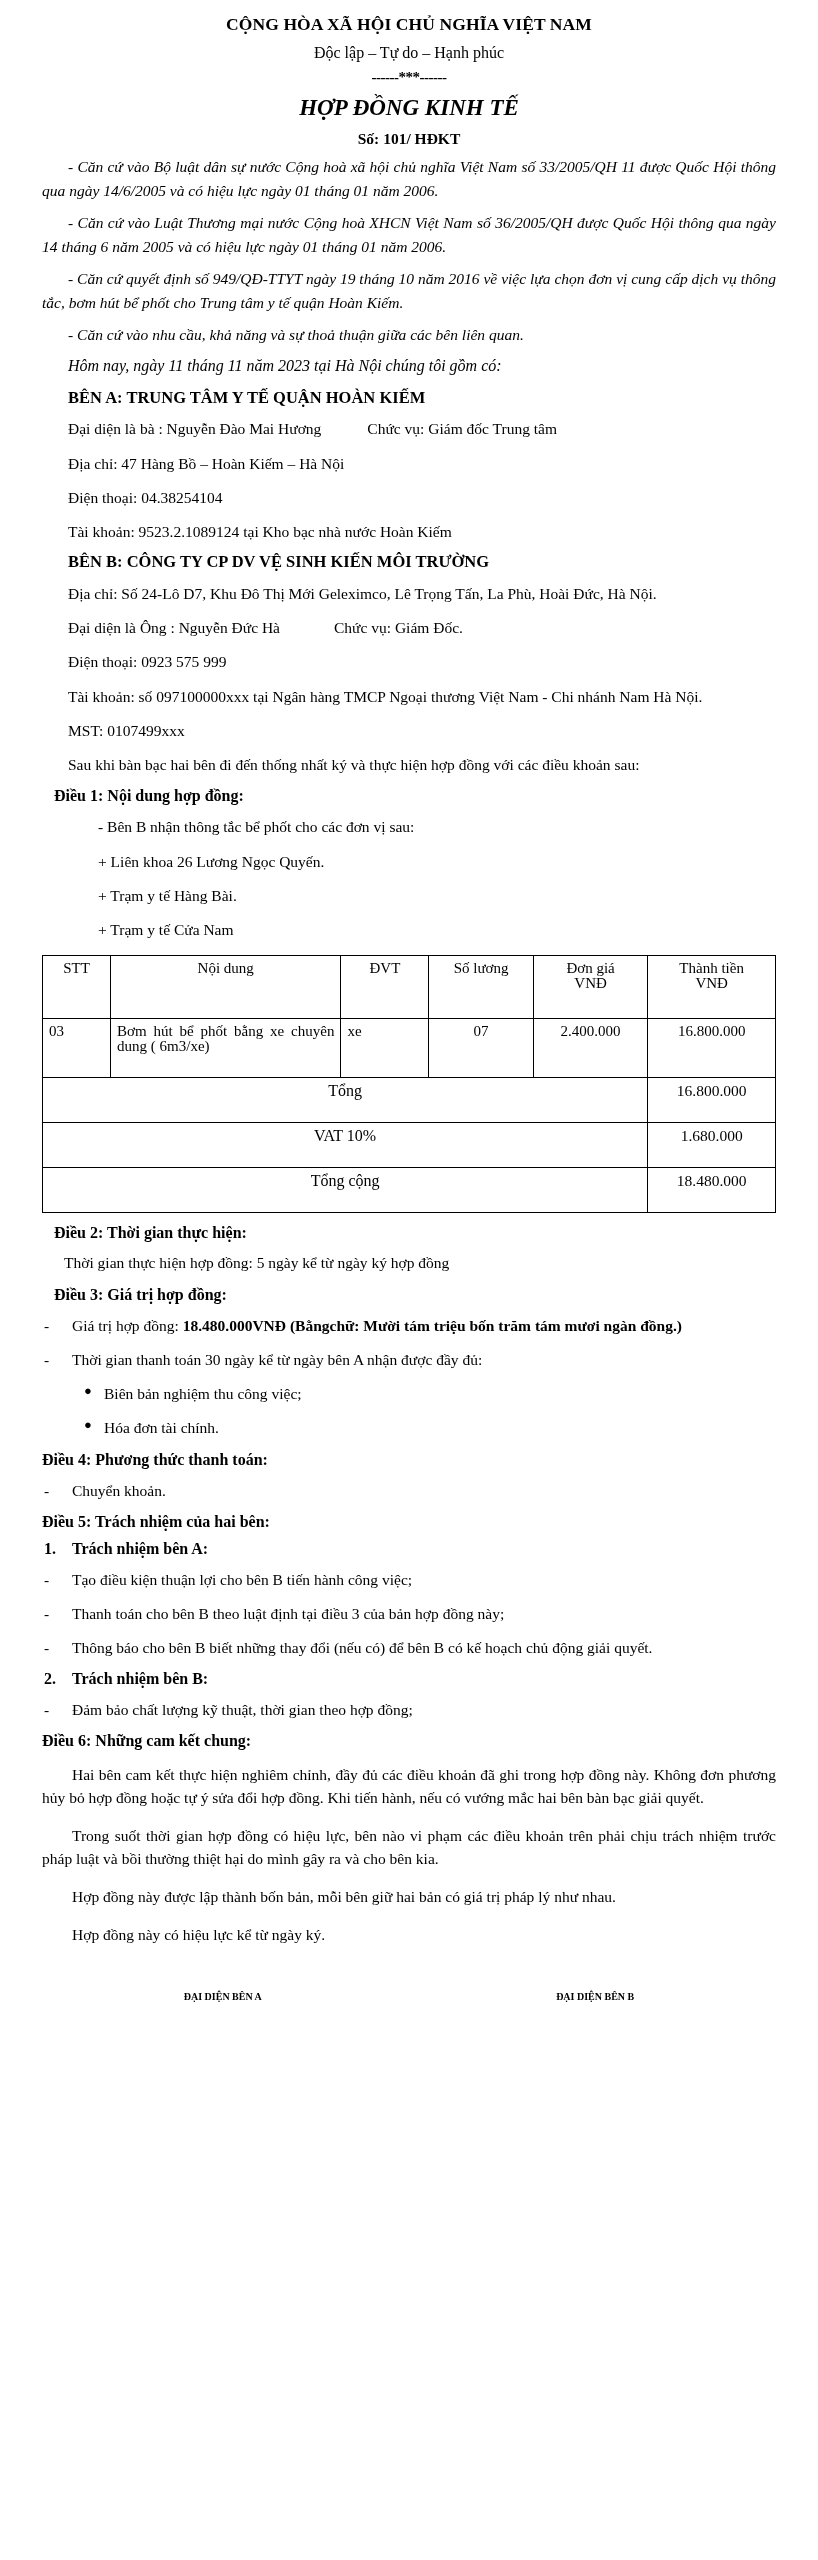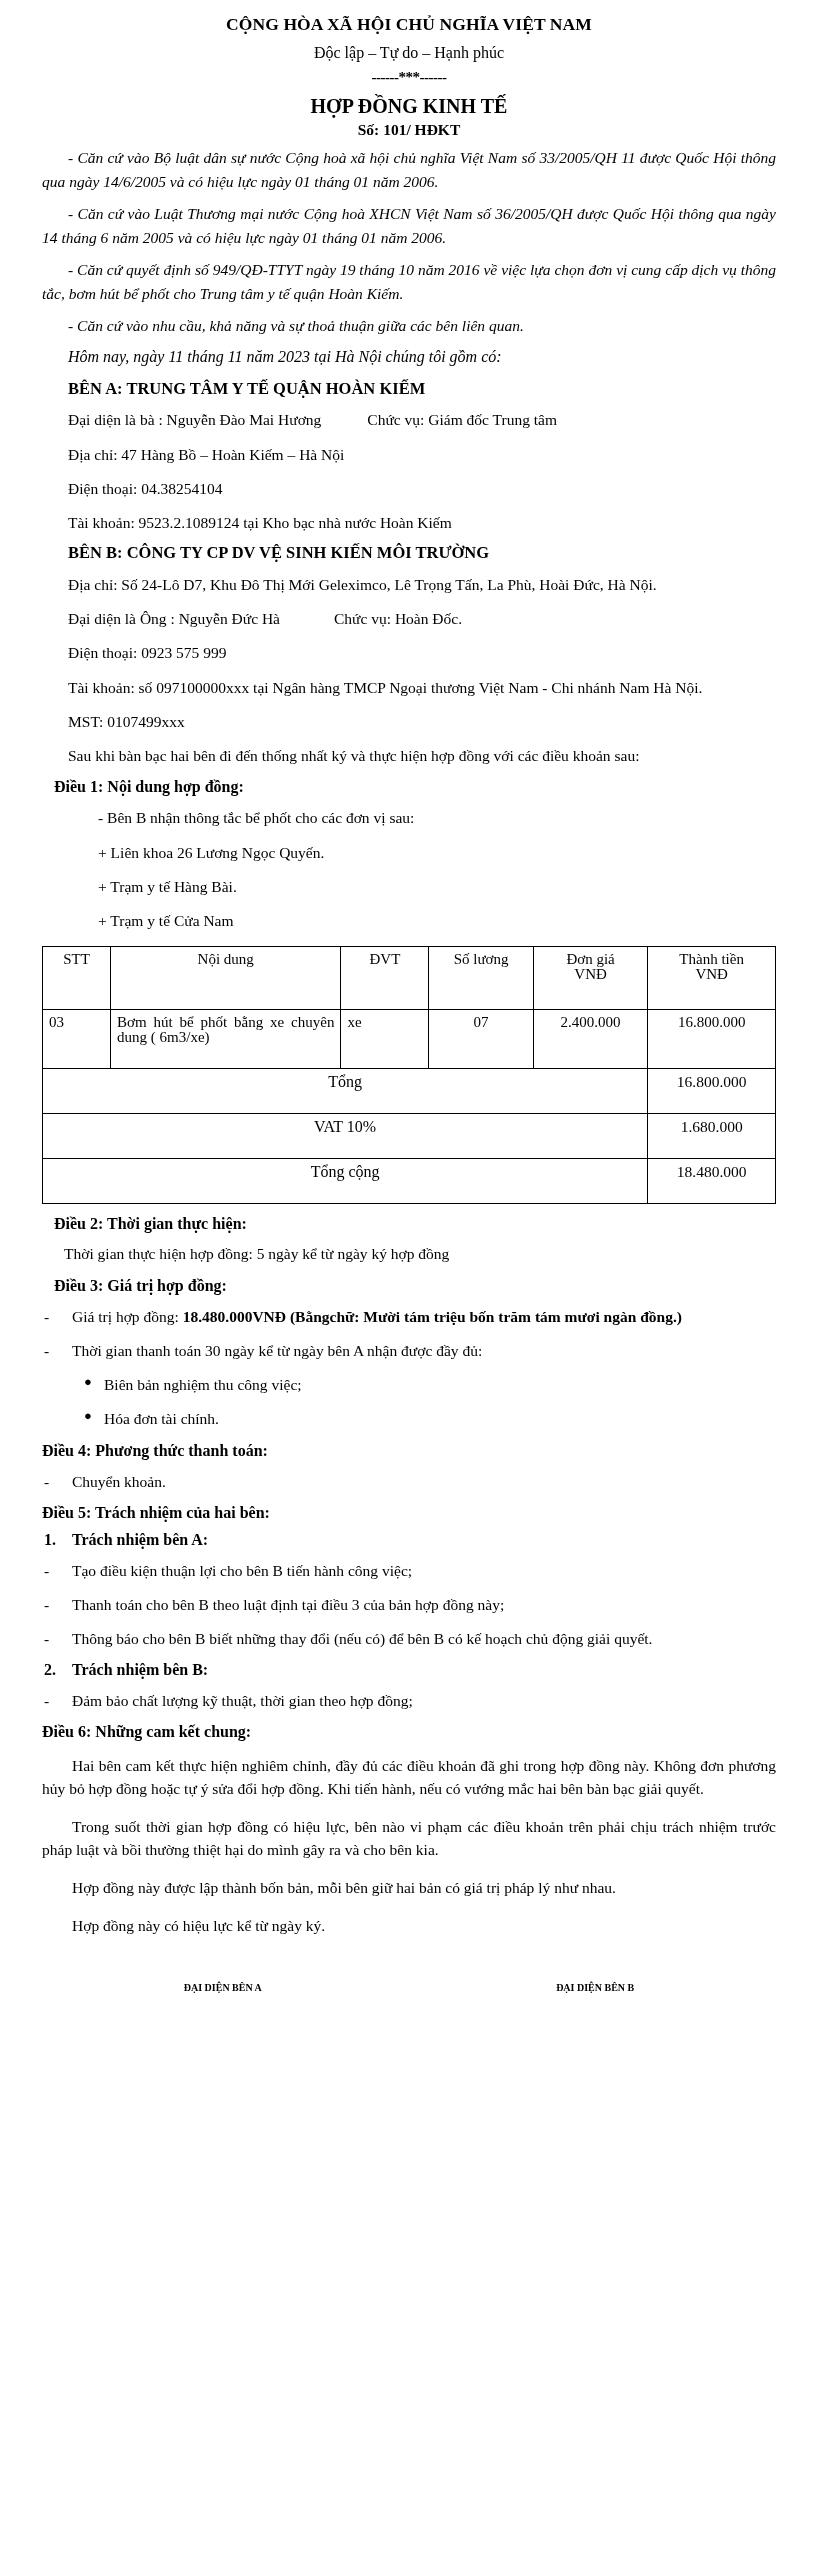--- a/index.html
+++ b/index.html
@@ -39,28 +39,29 @@
   .stars {
     text-align: center;
     font-size: 15px;
     font-weight: bold;
     letter-spacing: -0.5px;
     margin: 9px 0 0 0;
   }
   .doc-title {
     text-align: center;
     font-weight: bold;
-    font-size: 20px;
-    margin: 11px 0 0 0;
+    font-size: 23px;
+    margin: 11px 0 0 0;
+    font-style: italic;
   }
   .doc-number {
     text-align: center;
     font-weight: bold;
     font-size: 15.5px;
-    margin: 6px 0 0 0;
+    margin: 12px 0 0 0;
   }
 
   
   .recital {
     font-style: italic;
     text-align: justify;
     text-justify: inter-word;
     margin: 9px 0 0 0;
     text-indent: 26px;
     line-height: 1.52;
@@ -284,21 +285,21 @@
     </div>
     <div class="party-line">Địa chỉ: 47 Hàng Bồ – Hoàn Kiếm – Hà Nội</div>
     <div class="party-line">Điện thoại: 04.38254104</div>
     <div class="party-line">Tài khoản:  9523.2.1089124 tại Kho bạc nhà nước Hoàn Kiếm</div>
   </div>
 
   <div>
     <div class="party-name">BÊN B: CÔNG TY CP DV VỆ SINH KIẾN MÔI TRƯỜNG</div>
     <div class="party-line wrap">Địa chỉ: Số 24-Lô D7, Khu Đô Thị Mới Geleximco, Lê Trọng Tấn, La Phù, Hoài Đức, Hà Nội.</div>
     <div class="party-line">
-      <span>Đại diện là Ông : Nguyễn Đức Hà</span><span class="role-gap-sm"></span><span>Chức vụ: Hoàn Đốc.</span>
+      <span>Đại diện là Ông : Nguyễn Đức Hà</span><span class="role-gap-sm"></span><span>Chức vụ: Giám Đốc.</span>
     </div>
     <div class="party-line">Điện thoại: 0923 575 999</div>
     <div class="party-line wrap">Tài khoản: số 097100000xxx tại Ngân hàng TMCP Ngoại thương Việt Nam - Chi nhánh Nam Hà Nội.</div>
     <div class="party-line">MST: 0107499xxx</div>
   </div>
 
   <p class="body-para">Sau khi bàn bạc hai bên đi đến thống nhất ký và thực hiện hợp đồng với các điều khoản sau:</p>
 
   <div>
     <div class="article-head indent">Điều 1: Nội dung hợp đồng:</div>

